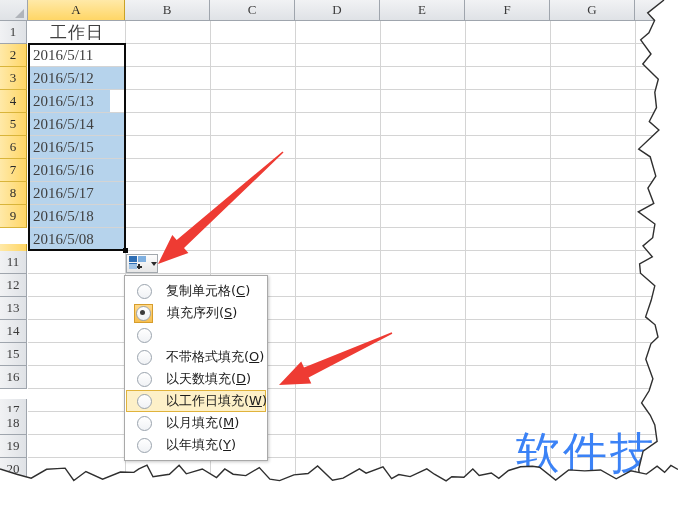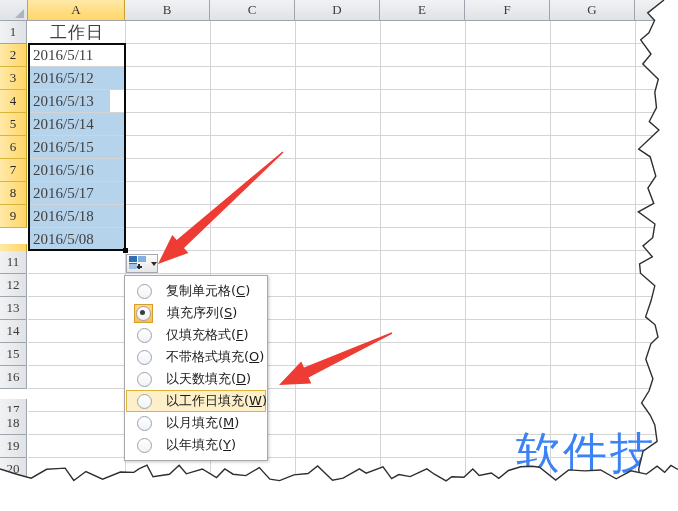--- a/index.html
+++ b/index.html
@@ -288,21 +288,20 @@
       <div class="mi">
         <div class="radio-box">
           <div class="radio">
             <div class="dot"></div>
           </div>
         </div>
         <div class="mi-label">填充序列(<span class="u">S</span>)</div>
       </div>
       <div class="mi">
         <div class="radio" style="margin-left: 10px;"></div>
-        <div class="mi-label">仅填充格式(<span class="u">F</span>)</div>
       </div>
       <div class="mi">
         <div class="radio" style="margin-left: 10px;"></div>
         <div class="mi-label">不带格式填充(<span class="u">O</span>)</div>
       </div>
       <div class="mi">
         <div class="radio" style="margin-left: 10px;"></div>
         <div class="mi-label">以天数填充(<span class="u">D</span>)</div>
       </div>
       <div class="mi hl">

